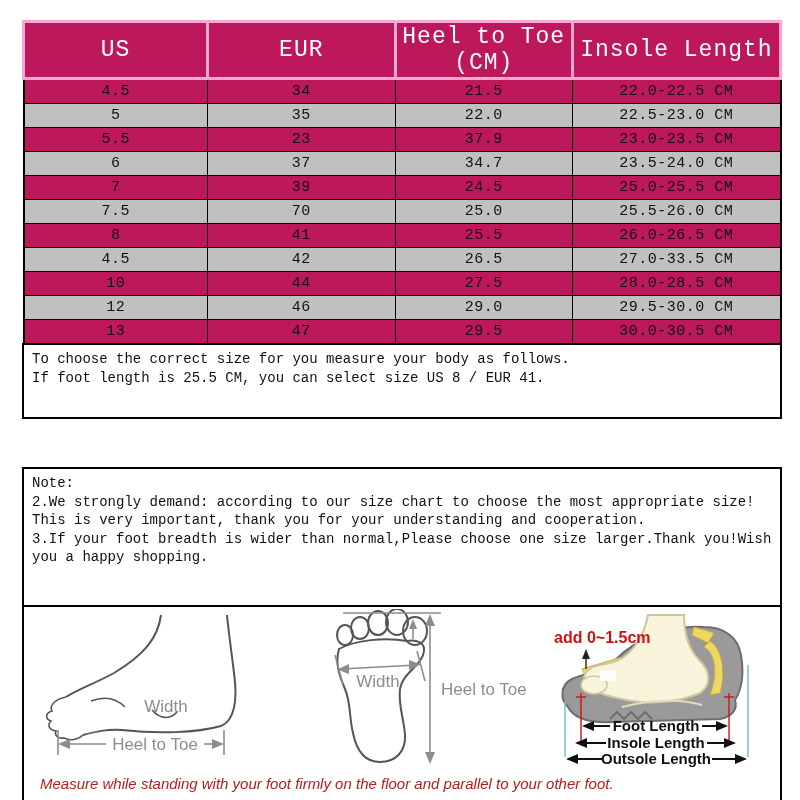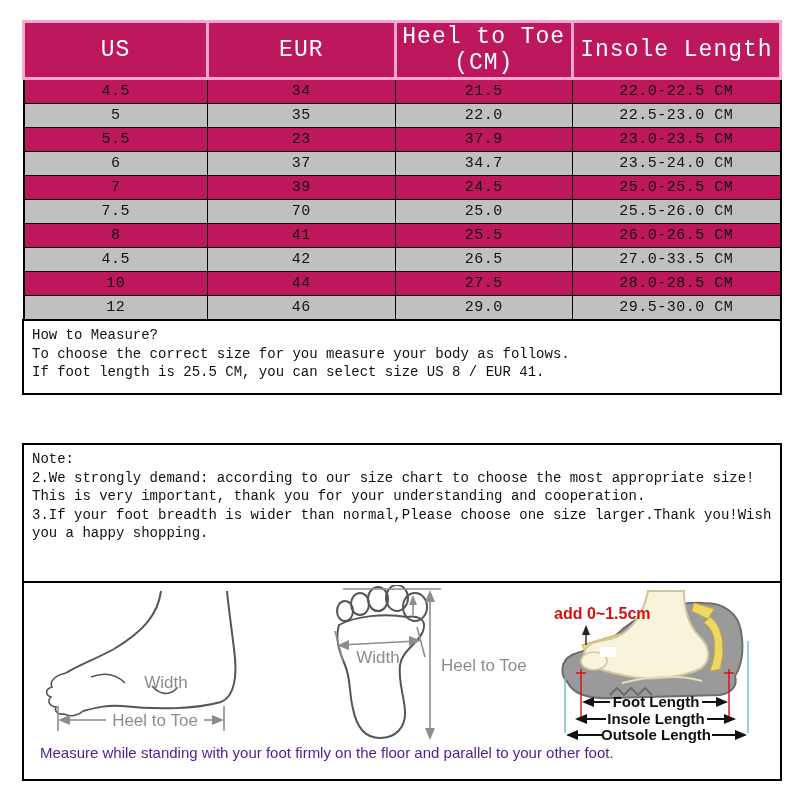--- a/index.html
+++ b/index.html
@@ -22,22 +22,22 @@
   
   .box{border:2px solid #000;margin-top:-2px;background:#fff;
        font-family:"Liberation Mono","DejaVu Sans Mono",monospace;
        font-size:14px;line-height:18.5px;padding:5px 8px;color:#111;}
   .how-box{height:62px;}
   .note-box{height:126px;margin-top:48px;}
 
   
   .diagram-box{position:relative;height:196px;padding:0;overflow:hidden;}
   .dwg{position:absolute;}
-  .caption{position:absolute;left:16px;top:161px;font-size:15px;color:#4c1d95;
-       font-family:"Liberation Sans",sans-serif;}
+  .caption{position:absolute;left:16px;top:168px;font-size:15px;color:#b91c1c;
+       font-family:"Liberation Sans",sans-serif;font-style:italic;}
   svg text.glabel{font-family:"Liberation Sans",sans-serif;font-size:17px;fill:#8d8d8d;}
   svg text.blabel{font-family:"Liberation Sans",sans-serif;font-size:15px;font-weight:bold;fill:#111;}
   svg text.rlabel{font-family:"Liberation Sans",sans-serif;font-size:16px;font-weight:bold;fill:#d31010;}
 </style>
 </head>
 <body>
 
 <div class="page">
 
   <table class="size-table">
@@ -109,25 +109,30 @@
           <td>44</td>
           <td>27.5</td>
           <td>28.0-28.5 CM</td>
         </tr>
         <tr>
           <td>12</td>
           <td>46</td>
           <td>29.0</td>
           <td>29.5-30.0 CM</td>
         </tr>
+        <tr>
+          <td>13</td>
+          <td>47</td>
+          <td>29.5</td>
+          <td>30.0-30.5 CM</td>
+        </tr>
       </tbody>
   </table>
 
   <div class="box how-box">
-    <div>How to Measure?</div>
     <div>To choose the correct size for you measure your body as follows.</div>
     <div>If foot length is 25.5 CM, you can select size US 8 / EUR 41.</div>
   </div>
 
   <div class="box note-box">
     <div>Note:</div>
     <div>2.We strongly demand: according to our size chart to choose the most appropriate size! This is very important, thank you for your understanding and cooperation.</div>
     <div>3.If your foot breadth is wider than normal,Please choose one size larger.Thank you!Wish you a happy shopping.</div>
   </div>
 

